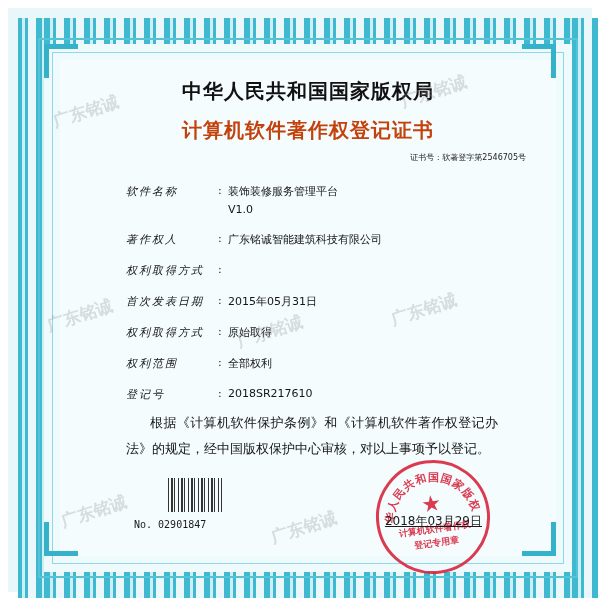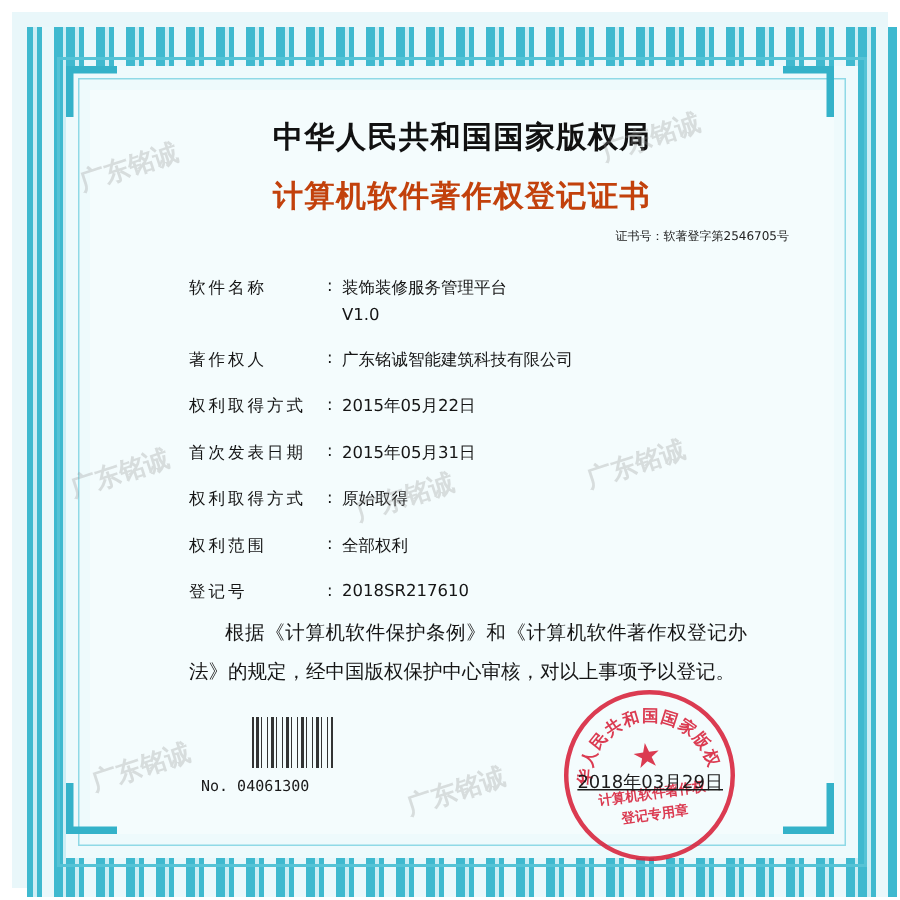--- a/index.html
+++ b/index.html
@@ -136,20 +136,21 @@
     margin-bottom: 16px;
     font-family: "DejaVu Sans", "Liberation Sans", sans-serif;
     font-size: 11px;
     color: #151515;
   }
   .row .label {
     width: 92px;
     flex: 0 0 92px;
     letter-spacing: 2px;
     white-space: nowrap;
+    font-style: italic;
   }
   .row .colon {
     width: 10px;
     flex: 0 0 10px;
   }
   .row .value {
     flex: 1 1 auto;
     white-space: nowrap;
   }
   .value .v2 {
@@ -294,21 +295,20 @@
         </div>
       </div>
       <div class="row">
         <div class="label">著作权人</div>
         <div class="colon">:</div>
         <div class="value">广东铭诚智能建筑科技有限公司</div>
       </div>
       <div class="row">
         <div class="label">权利取得方式</div>
         <div class="colon">:</div>
-        <div class="value">2015年05月22日</div>
       </div>
       <div class="row">
         <div class="label">首次发表日期</div>
         <div class="colon">:</div>
         <div class="value">2015年05月31日</div>
       </div>
       <div class="row">
         <div class="label">权利取得方式</div>
         <div class="colon">:</div>
         <div class="value">原始取得</div>
@@ -338,21 +338,21 @@
           <text font-family="DejaVu Sans, sans-serif" font-size="11" font-weight="bold" fill="#d8213a" letter-spacing="1">
             <textPath href="#arcpath" startOffset="50%" text-anchor="middle">中华人民共和国国家版权局</textPath>
           </text>
         </svg>
       </div>
       <div class="star">★</div>
       <div class="seal-l1">计算机软件著作权</div>
       <div class="seal-l2">登记专用章</div>
     </div>
 
-    <div class="serial">No. 04061300</div>
+    <div class="serial">No. 02901847</div>
     <div class="issue-date">2018年03月29日</div>
 
     <div class="wm wm1">广东铭诚</div>
     <div class="wm wm2">广东铭诚</div>
     <div class="wm wm3">广东铭诚</div>
     <div class="wm wm4">广东铭诚</div>
     <div class="wm wm5">广东铭诚</div>
     <div class="wm wm6">广东铭诚</div>
     <div class="wm wm7">广东铭诚</div>
   </div>

